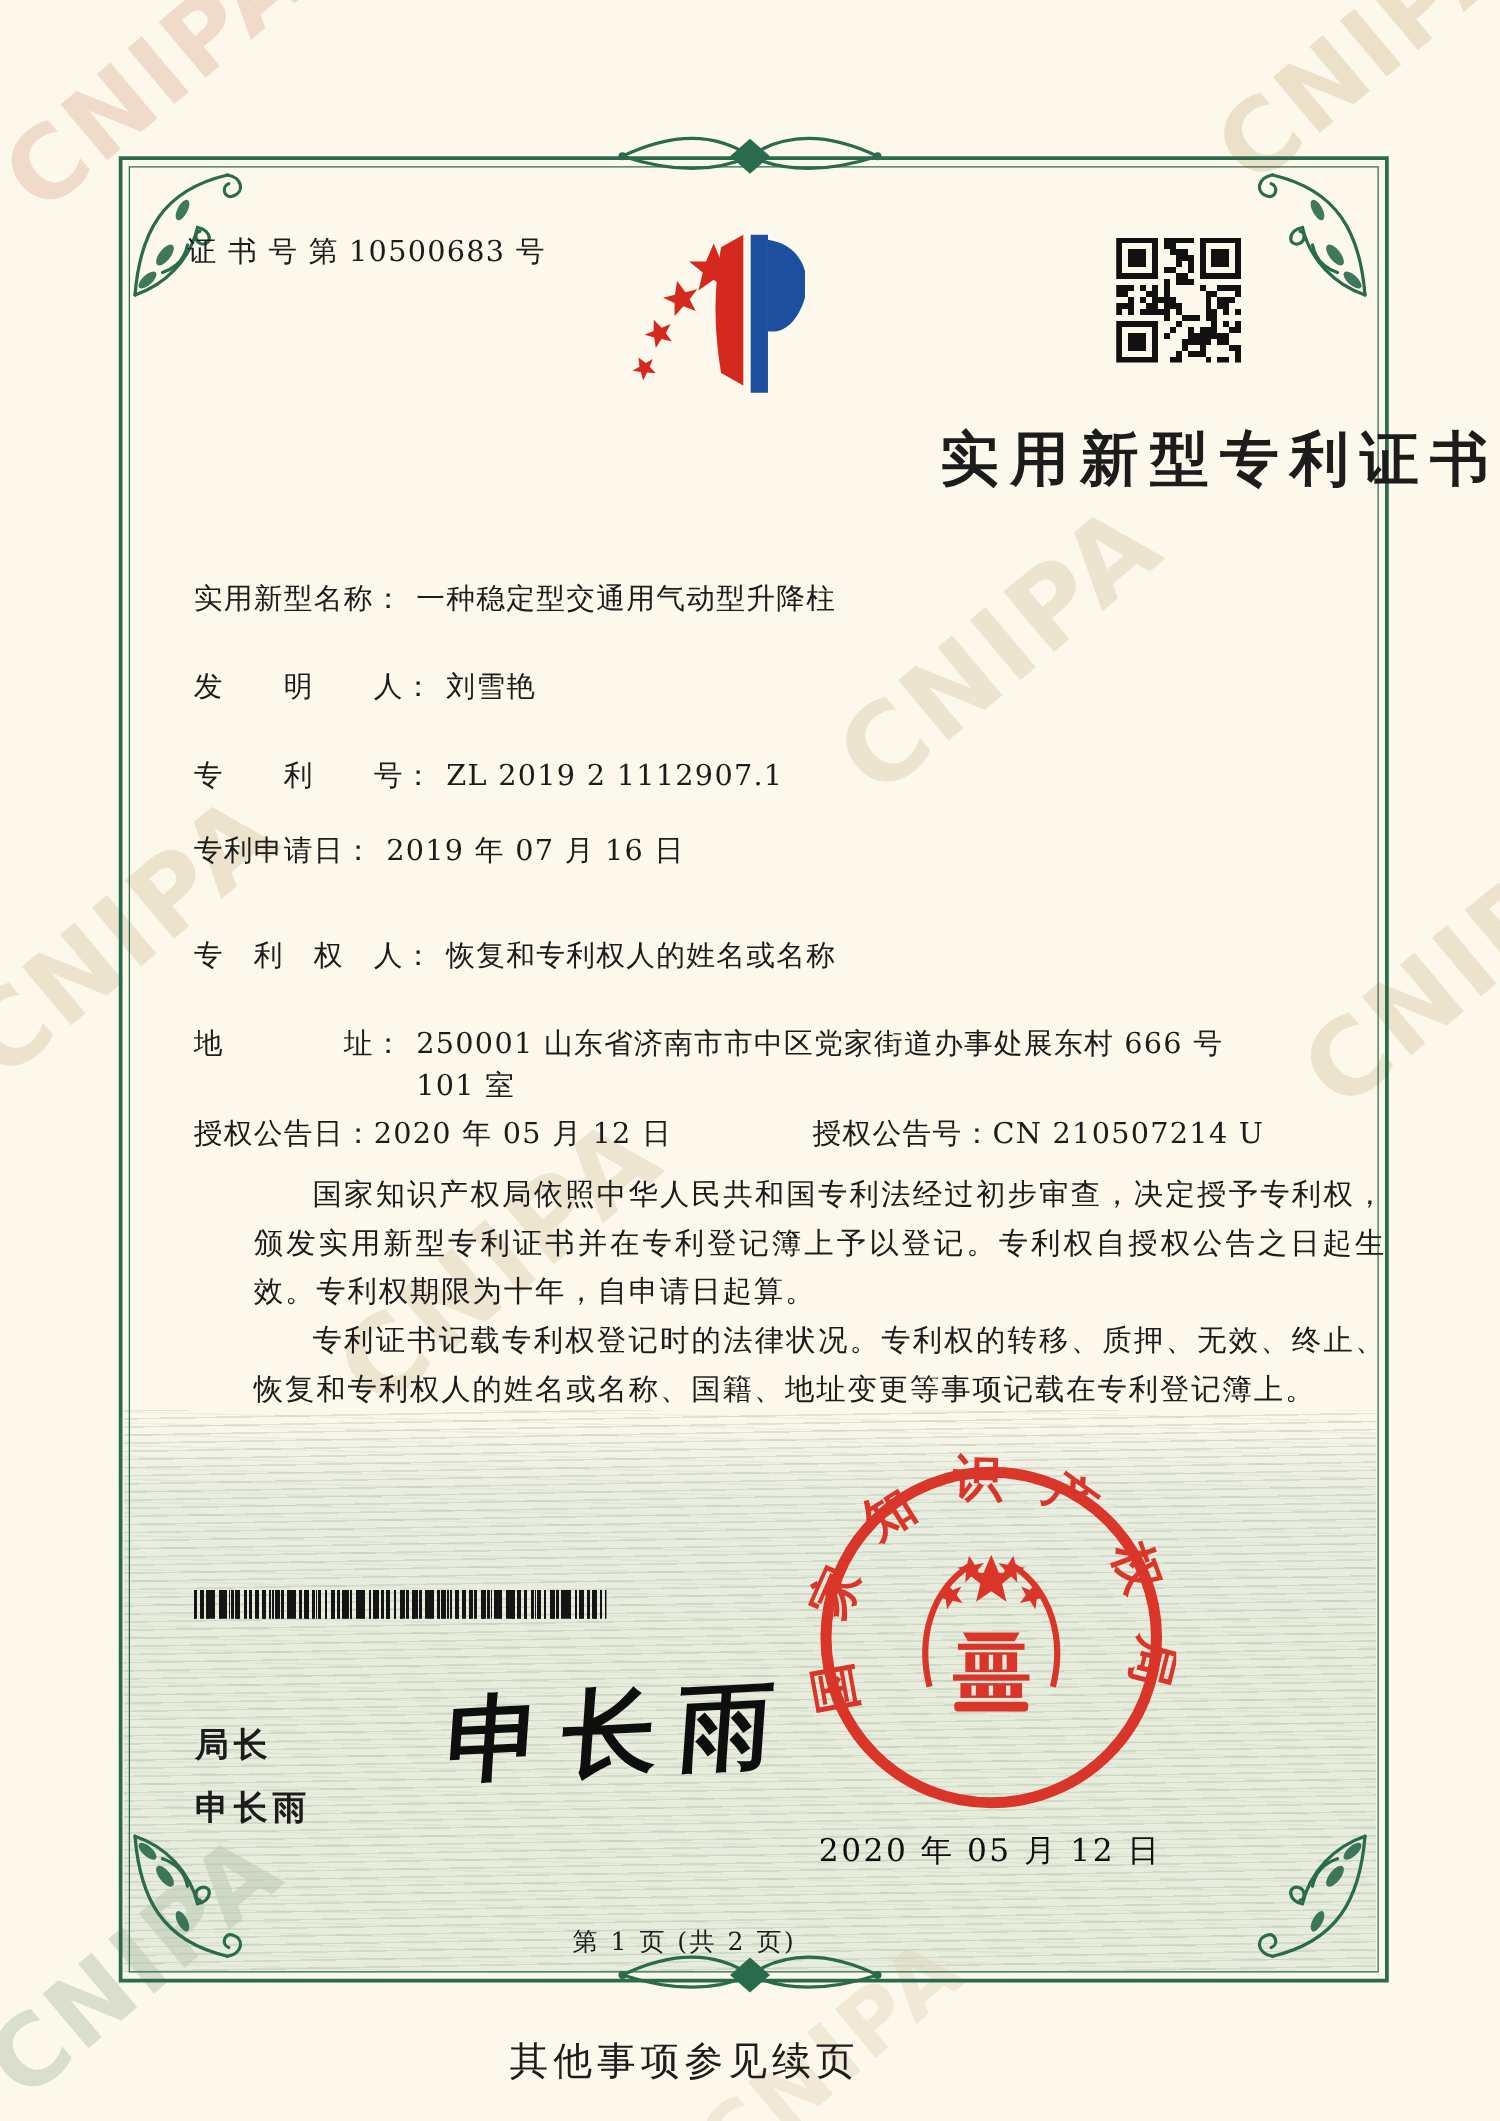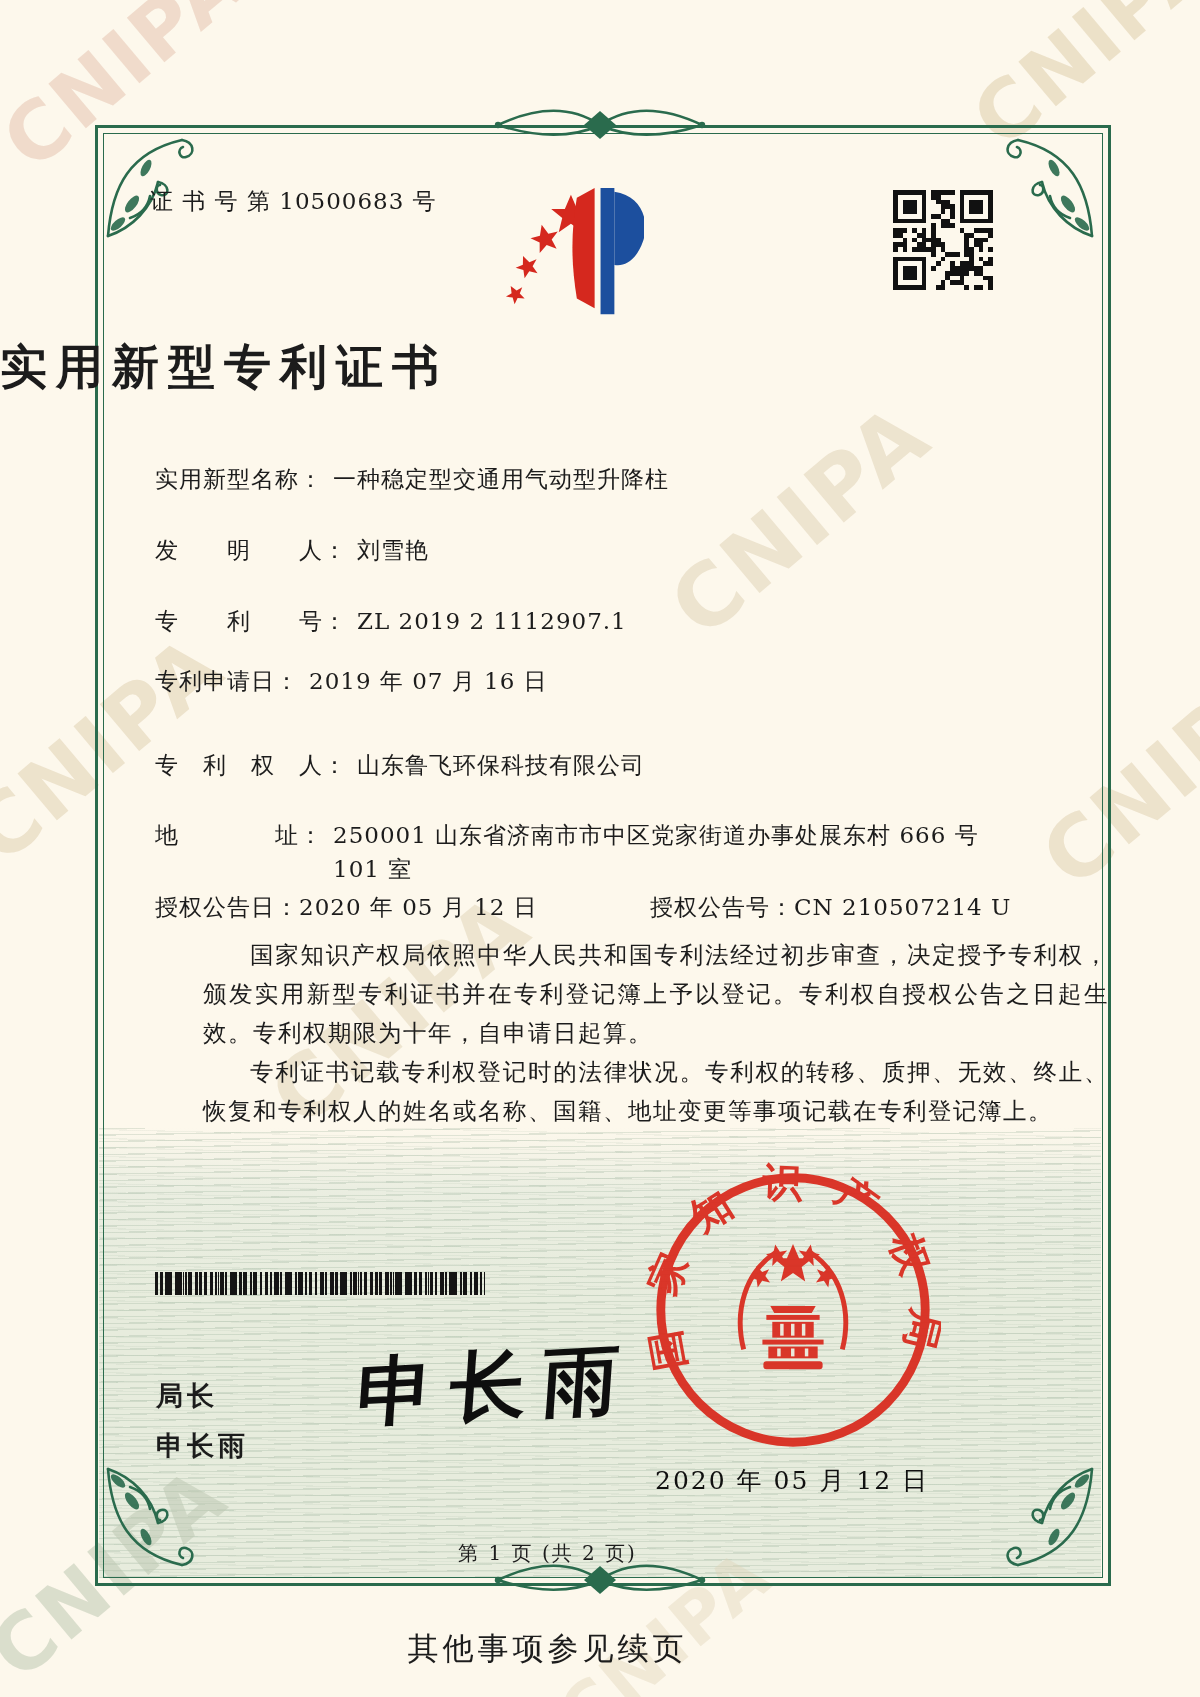--- a/index.html
+++ b/index.html
@@ -24,21 +24,21 @@
   .corner.tr{right:102px;top:132px;transform:scaleX(-1);}
   .corner.bl{left:102px;bottom:124px;transform:scaleY(-1);}
   .corner.br{right:102px;bottom:124px;transform:scale(-1,-1);}
   .center-orn{position:absolute;left:480px;width:240px;height:54px;z-index:3;}
   .center-orn.top{top:98px;}
   .center-orn.bottom{top:1553px;}
   
   .cert-no{position:absolute;left:150px;top:186px;font-size:23px;letter-spacing:1px;z-index:4;}
   .logo{position:absolute;left:486px;top:178px;width:158px;height:158px;z-index:4;}
   .qr{position:absolute;left:893px;top:190px;width:100px;height:100px;z-index:4;}
-  .title{position:absolute;left:0;right:0;top:336px;text-align:left;font-size:47px;
+  .title{position:absolute;left:0;right:0;top:336px;text-align:right;font-size:47px;
      font-weight:bold;letter-spacing:9px;z-index:4;}
   
   .field{position:absolute;left:155px;width:910px;font-size:23px;letter-spacing:1px;z-index:4;
      display:flex;align-items:flex-start;line-height:34px;gap:10px;}
   .flabel{white-space:pre;}
   .fvalue{white-space:pre;}
   .addr-lines div{white-space:pre;}
   .grant-left{width:485px;white-space:pre;}
   .grant-right{white-space:pre;}
   
@@ -206,21 +206,21 @@
   <div class="field" style="top:604px">
     <span class="flabel">专　　利　　号：</span>
       <span class="fvalue">ZL 2019 2 1112907.1</span>
   </div>
   <div class="field" style="top:664px">
     <span class="flabel">专利申请日：</span>
       <span class="fvalue">2019 年 07 月 16 日</span>
   </div>
   <div class="field" style="top:748px">
     <span class="flabel">专　利　权　人：</span>
-      <span class="fvalue">山东鲁飞环保科技有限公司</span>
+      <span class="fvalue">恢复和专利权人的姓名或名称</span>
   </div>
   <div class="field" style="top:818px">
     <span class="flabel">地　　　　址：</span>
     <div class="addr-lines">
       <div>250001 山东省济南市市中区党家街道办事处展东村 666 号</div>
       <div>101 室</div>
     </div>
   </div>
   <div class="field" style="top:890px">
     <span class="grant-left"><span>授权公告日：</span><span>2020 年 05 月 12 日</span></span>

